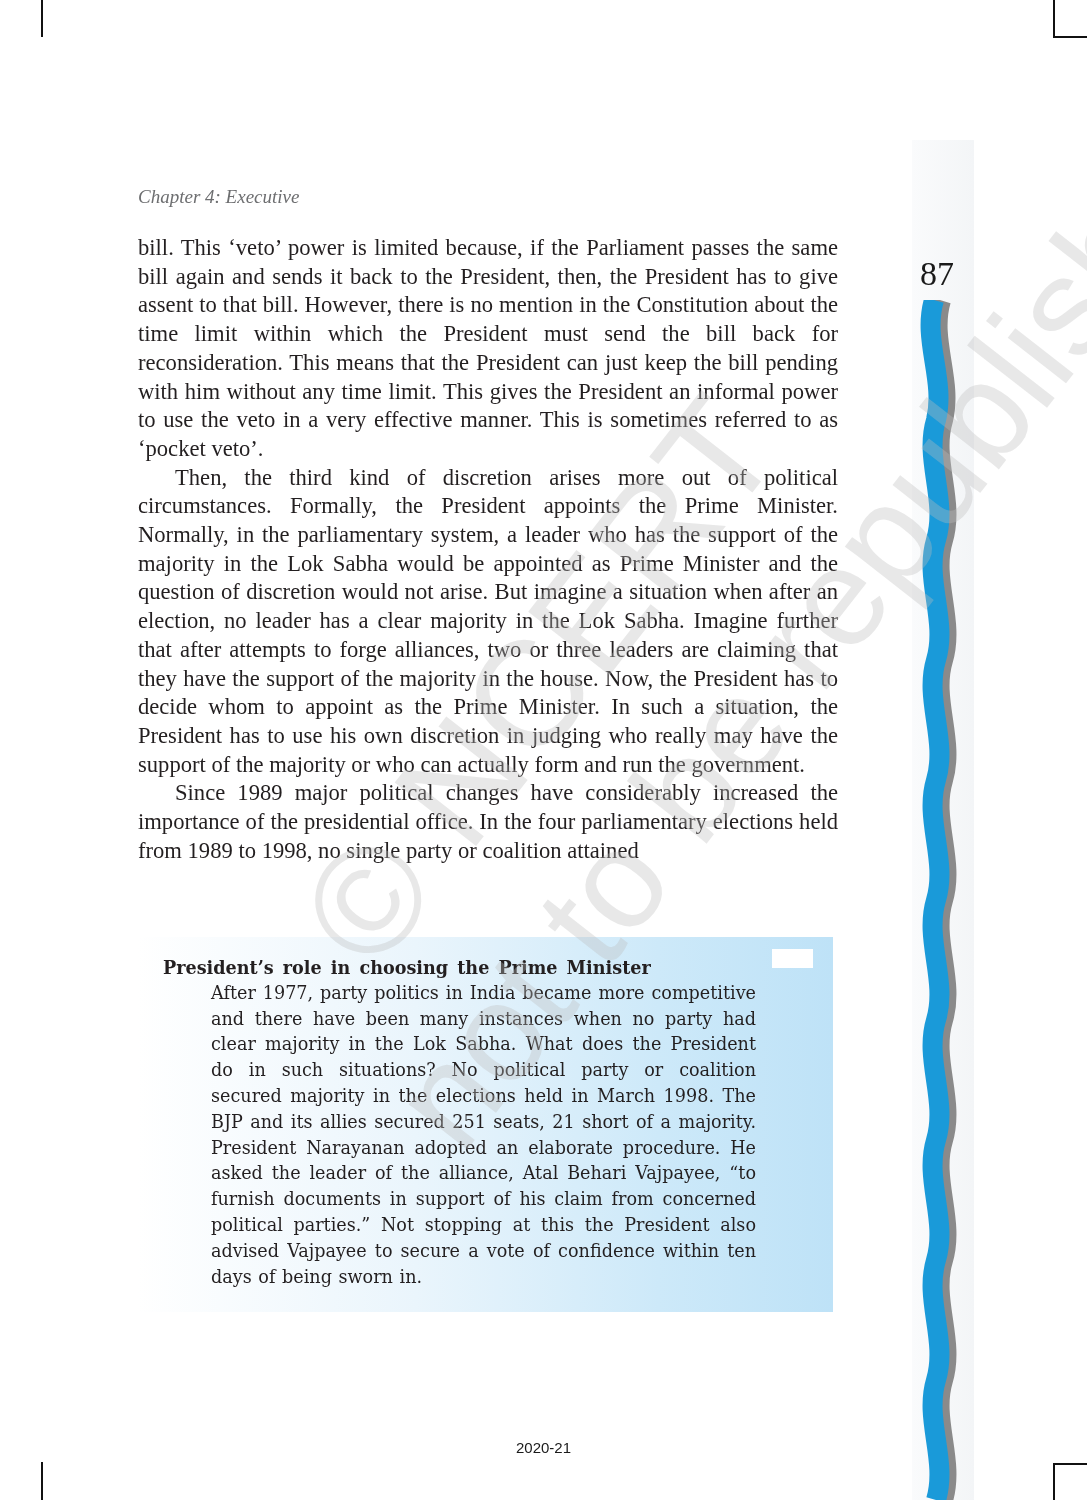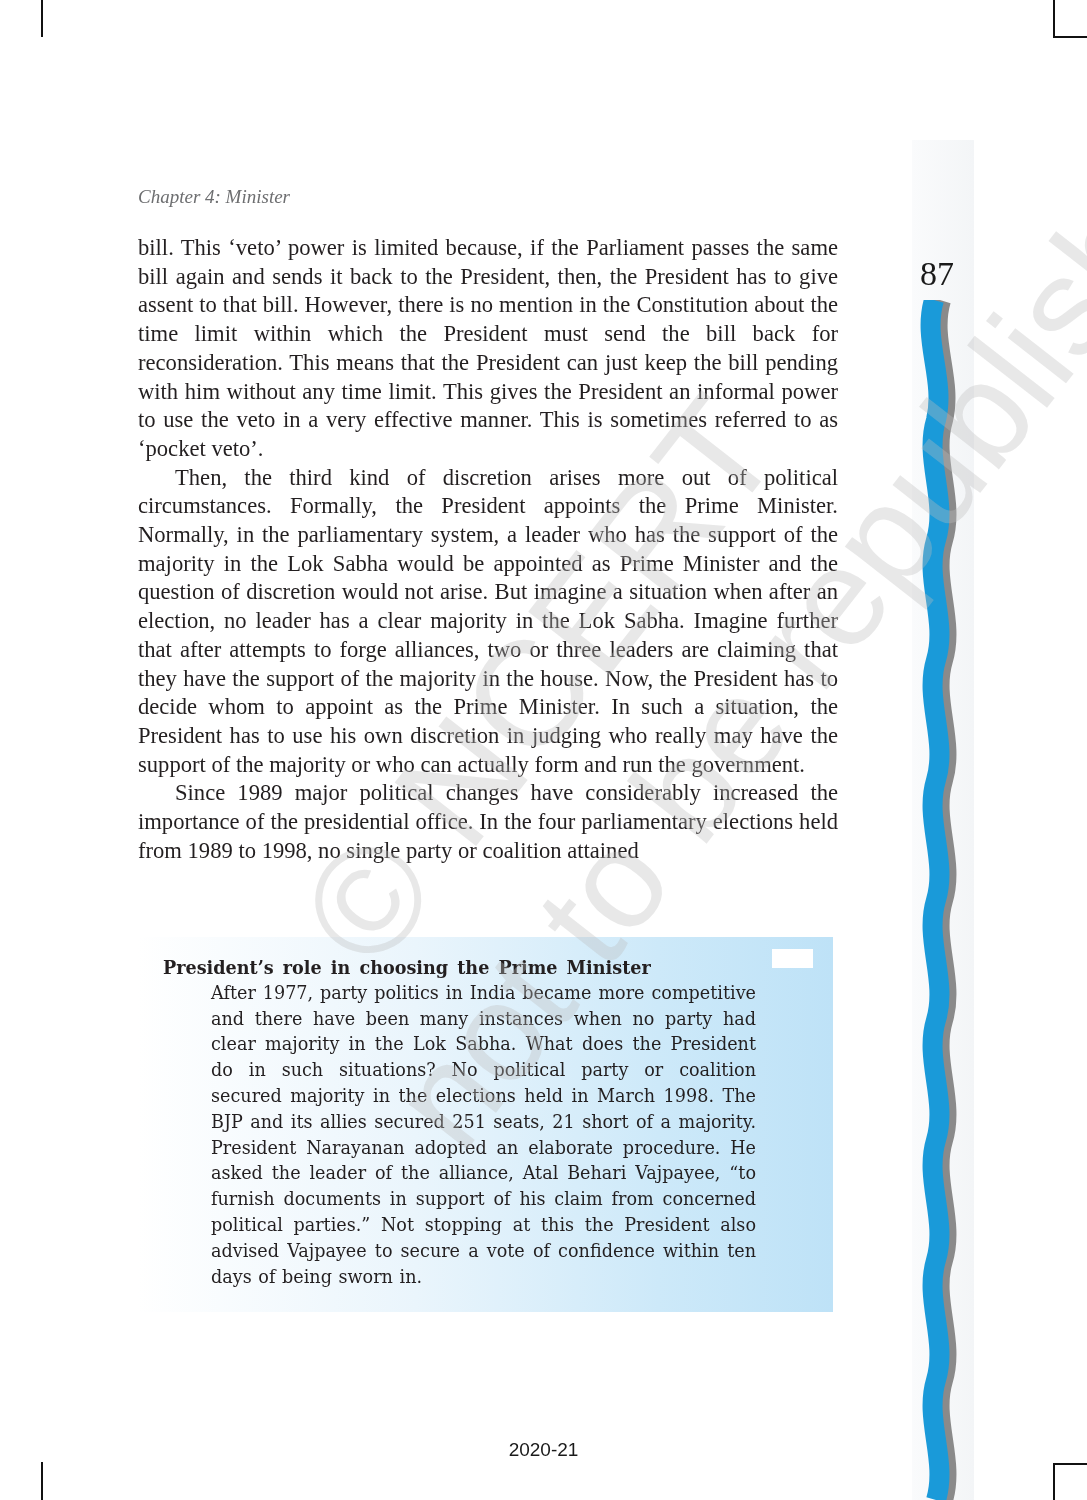--- a/index.html
+++ b/index.html
@@ -10,41 +10,41 @@
   .wave { position:absolute; left:912px; top:300px; }
   .header { position:absolute; left:138px; top:186px; font-family:"Liberation Serif", serif; font-style:italic; font-size:19px; color:#6d6e70; }
   .body-text { position:absolute; left:138px; top:234px; width:700px; font-family:"Liberation Serif", serif; font-size:22.6px; line-height:28.7px; text-align:justify; color:#231f20; }
   .body-text p { margin:0; }
   .body-text p.indent { text-indent:37px; }
   .box { position:absolute; left:137px; top:937px; width:696px; height:375px; background:linear-gradient(to right,#ffffff 0%,#eaf5fc 40%,#cde9f9 75%,#bee2f7 100%); }
   .box-tab { position:absolute; left:635px; top:12px; width:41px; height:19px; background:#ffffff; }
   .box-content { position:absolute; left:26px; top:18px; width:593px; font-family:"DejaVu Serif", serif; font-size:17.6px; line-height:25.8px; text-align:justify; color:#231f20; }
   .box-title { font-weight:bold; word-spacing:3px; }
   .box-body { word-spacing:1px;margin-left:48px; }
-  .footer { position:absolute; left:0; width:1087px; top:1439px; text-align:center; font-family:"Liberation Sans", sans-serif; font-size:19px; color:#1a1a1a; }
+  .footer { position:absolute; left:0; width:1087px; top:1439px; text-align:center; font-family:"Liberation Sans", sans-serif; font-size:15px; color:#1a1a1a; }
   .watermark { position:absolute; left:0; top:0; width:1087px; height:1500px; pointer-events:none; }
 </style>
 </head>
 <body>
 
 <div class="crop" style="left:41px;top:0;width:2px;height:37px;"></div>
 <div class="crop" style="left:1053px;top:0;width:2px;height:37px;"></div>
 <div class="crop" style="left:1053px;top:36px;width:34px;height:2px;"></div>
 <div class="crop" style="left:41px;top:1462px;width:2px;height:38px;"></div>
 <div class="crop" style="left:1053px;top:1463px;width:2px;height:37px;"></div>
 <div class="crop" style="left:1053px;top:1463px;width:34px;height:2px;"></div>
 
 <div class="side-strip"></div>
 <div class="page-num">87</div>
 <svg class="wave" width="60" height="1200" viewBox="0 0 60 1200">
   <path d="M22 0 C 10 40, 34 80, 24 120 C 12 160, 36 200, 24 240 C 12 280, 36 320, 24 360 C 12 400, 36 440, 24 480 C 12 520, 36 560, 24 600 C 12 640, 36 680, 24 720 C 12 760, 36 800, 24 840 C 12 880, 36 920, 24 960 C 12 1000, 36 1040, 24 1080 C 12 1120, 36 1160, 24 1200" fill="none" stroke="#8a8a8a" stroke-width="22" transform="translate(6,0)"></path>
   <path d="M22 0 C 10 40, 34 80, 24 120 C 12 160, 36 200, 24 240 C 12 280, 36 320, 24 360 C 12 400, 36 440, 24 480 C 12 520, 36 560, 24 600 C 12 640, 36 680, 24 720 C 12 760, 36 800, 24 840 C 12 880, 36 920, 24 960 C 12 1000, 36 1040, 24 1080 C 12 1120, 36 1160, 24 1200" fill="none" stroke="#1a9ad9" stroke-width="20"></path>
 </svg>
 
-<div class="header">Chapter 4: Minister</div>
+<div class="header">Chapter 4: Executive</div>
 
 <div class="body-text">
   <p>bill. This ‘veto’ power is limited because, if the Parliament passes the same bill again and sends it back to the President, then, the President has to give assent to that bill.  However, there is no mention in the Constitution about the time limit within which the President must send the bill back for reconsideration. This means that the President can just keep the bill pending with him without any time limit. This gives the President an informal power to use the veto in a very effective manner. This is sometimes referred to as ‘pocket veto’.</p>
   <p class="indent">Then, the third kind of discretion arises more out of political circumstances. Formally, the President appoints the Prime Minister. Normally, in the parliamentary system, a leader who has the support of the majority in the Lok Sabha would be appointed as Prime Minister and the question of discretion would not arise. But imagine a situation when after an election, no leader has a clear majority in the Lok Sabha. Imagine further that after attempts to forge alliances, two or three leaders are claiming that they have the support of the majority in the house. Now, the President has to decide whom to appoint as the Prime Minister. In such a situation, the President has to use his own discretion in judging who really may have the support of the majority or who can actually form and run the government.</p>
   <p class="indent">Since 1989 major political changes have considerably increased the importance of the presidential office. In the four parliamentary elections held from 1989 to 1998, no single party or coalition attained</p>
 </div>
 
 <div class="box">
   <div class="box-tab"></div>
   <div class="box-content">

